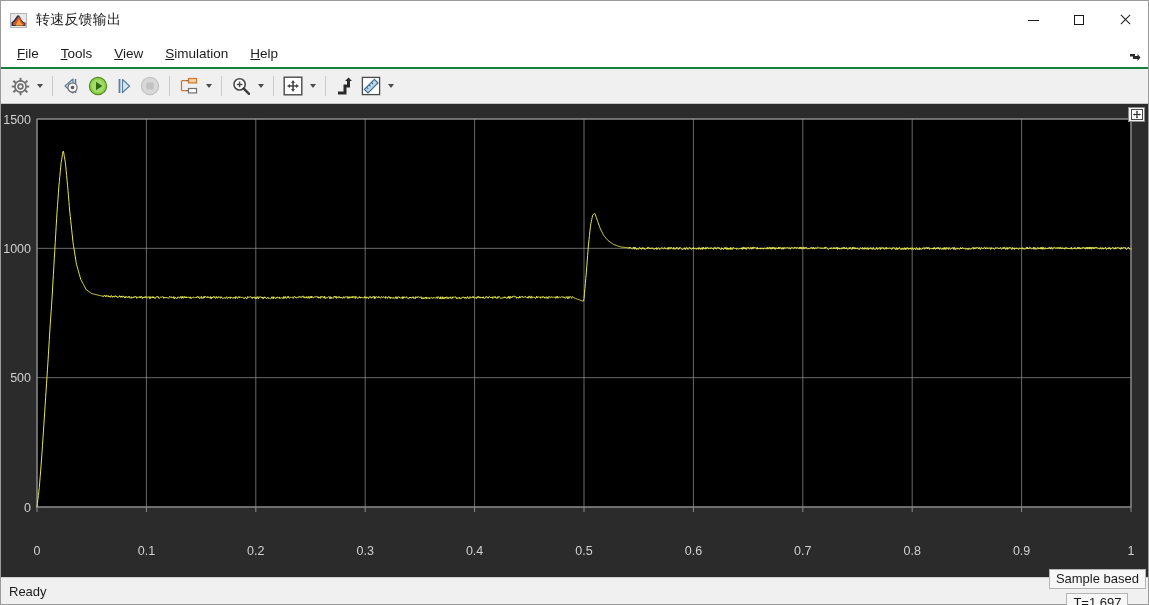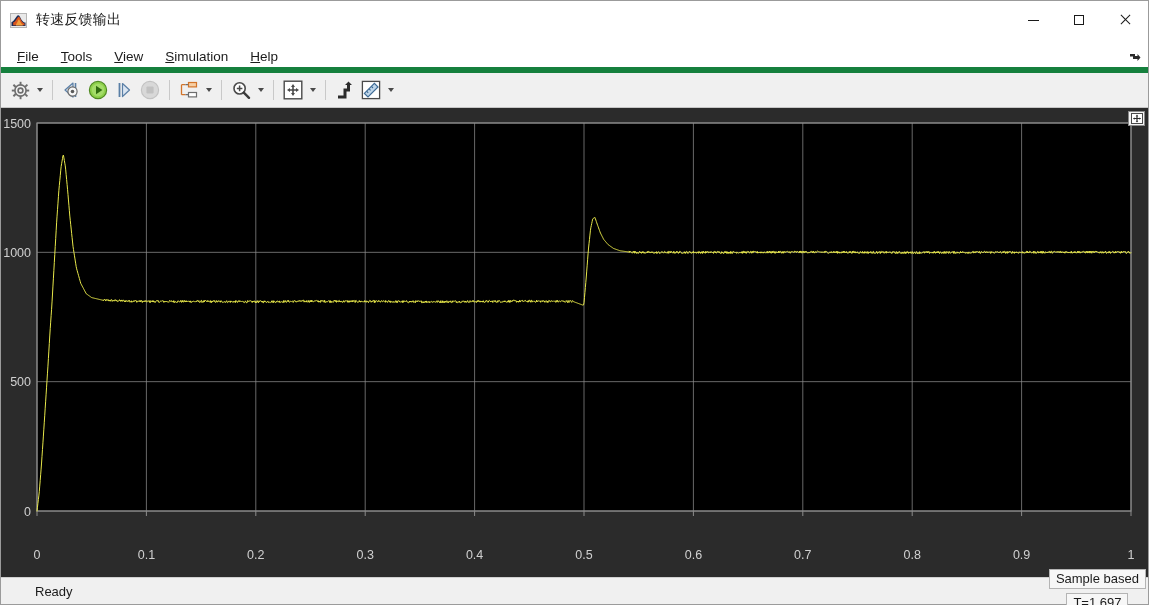--- a/index.html
+++ b/index.html
@@ -53,23 +53,23 @@
   .glyph-close:before,.glyph-close:after{
     content:"";position:absolute;left:0;top:5px;width:13px;height:1px;background:#1a1a1a;
   }
   .glyph-close:before{transform:rotate(45deg);}
   .glyph-close:after{transform:rotate(-45deg);}
 
   
   .menubar{
     height:28px;min-height:28px;
     background:#ffffff;
-    display:flex;align-items:flex-end;
+    display:flex;align-items:center;
     position:relative;
-    border-bottom:6px solid #15803d;
+    border-bottom:2px solid #15803d;
   }
   .menu-item{
     font-size:13.5px;color:#1b1b1b;
     padding:3px 10px 3px 10px;
     margin-left:2px;
     cursor:default;
     white-space:nowrap;
   }
   .menu-item:first-child{margin-left:6px;}
   .menu-item u{text-decoration:underline;}
@@ -113,21 +113,20 @@
     background:#f4f4f4;border:1px solid #8a8a8a;box-sizing:border-box;
     display:flex;align-items:center;justify-content:center;cursor:default;
   }
 
   
   .statusbar{
     height:26px;min-height:26px;background:#f0f0f0;
     display:flex;align-items:center;
     border-top:1px solid #d0d0d0;
     position:relative;
-    padding-left:26px;
   }
   .status-left{font-size:13px;color:#1b1b1b;margin-left:8px;}
   .status-right{position:absolute;right:2px;display:flex;align-items:center;gap:4px;flex-direction:column;}
   .status-cell{
     font-size:13px;color:#1b1b1b;
     border:1px solid #b4b4b4;background:#f7f7f7;
     padding:1px 6px 2px 6px;
     white-space:nowrap;
   }
 </style>

